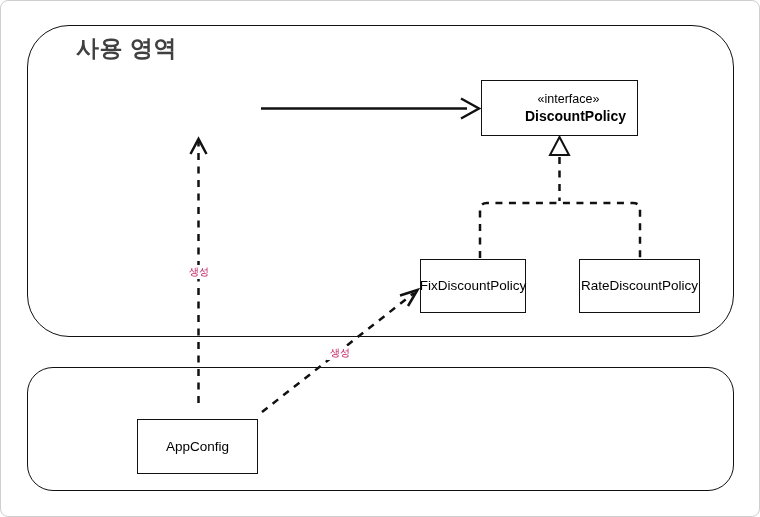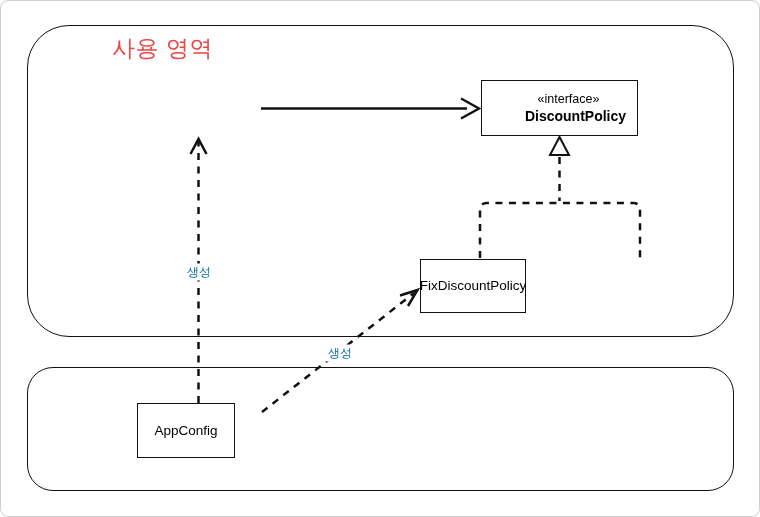--- a/index.html
+++ b/index.html
@@ -16,26 +16,25 @@
     border-radius: 8px;
     overflow: hidden;
   }
   .region {
     position: absolute;
     border: 1.6px solid #111111;
     background: transparent;
   }
   .region-title {
     position: absolute;
-    font-weight: normal;
+    font-weight: bold;
     font-size: 23px;
-    color: #ef4444;
+    color: #404040;
     letter-spacing: 0.5px;
     white-space: nowrap;
-    margin-left: 36px;
   }
   .node {
     position: absolute;
     border: 1.6px solid #111111;
     background: #ffffff;
     display: flex;
     flex-direction: column;
     align-items: center;
     justify-content: center;
     text-align: center;
@@ -46,22 +45,22 @@
   .node .stereotype { font-size: 12.5px; line-height: 1.3; margin-left: 18px; }
   .node .label-bold { font-size: 14px; font-weight: bold; line-height: 1.3; margin-left: 32px; }
   svg.wires {
     position: absolute;
     left: 0; top: 0;
     width: 760px; height: 517px;
     z-index: 2;
   }
   .edge-label {
     position: absolute;
-    font-size: 12px;
-    color: #0369a1;
+    font-size: 10px;
+    color: #be185d;
     background: #ffffff;
     padding: 0 3px;
     z-index: 4;
     transform: translate(-50%, -50%);
     white-space: nowrap;
   }
 </style>
 </head>
 <body>
 
@@ -99,22 +98,25 @@
 
   <div class="node" style="left:480px; top:79px; width:157px; height:56px;">
     <span class="stereotype">«interface»</span>
     <span class="label-bold">DiscountPolicy</span>
   </div>
 
   <div class="node" style="left:419px; top:258px; width:106px; height:54px;">
     <span class="label">FixDiscountPolicy</span>
   </div>
 
+  <div class="node" style="left:578px; top:258px; width:121px; height:54px;">
+    <span class="label">RateDiscountPolicy</span>
+  </div>
 
-  <div class="node" style="left:136px; top:402px; width:98px; height:55px;">
+  <div class="node" style="left:136px; top:418px; width:121px; height:55px;">
     <span class="label">AppConfig</span>
   </div>
 
   <span class="edge-label" style="left:198px; top:271px;">생성</span>
 
   <span class="edge-label" style="left:339px; top:352px;">생성</span>
 
 </div>
 
 </body></html>

